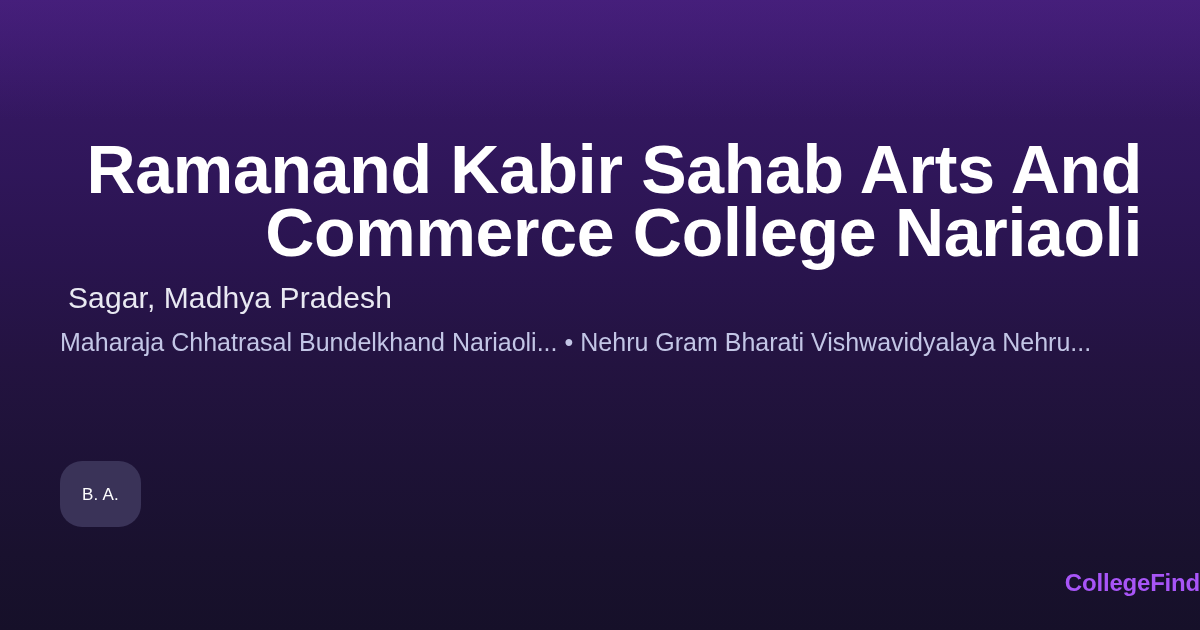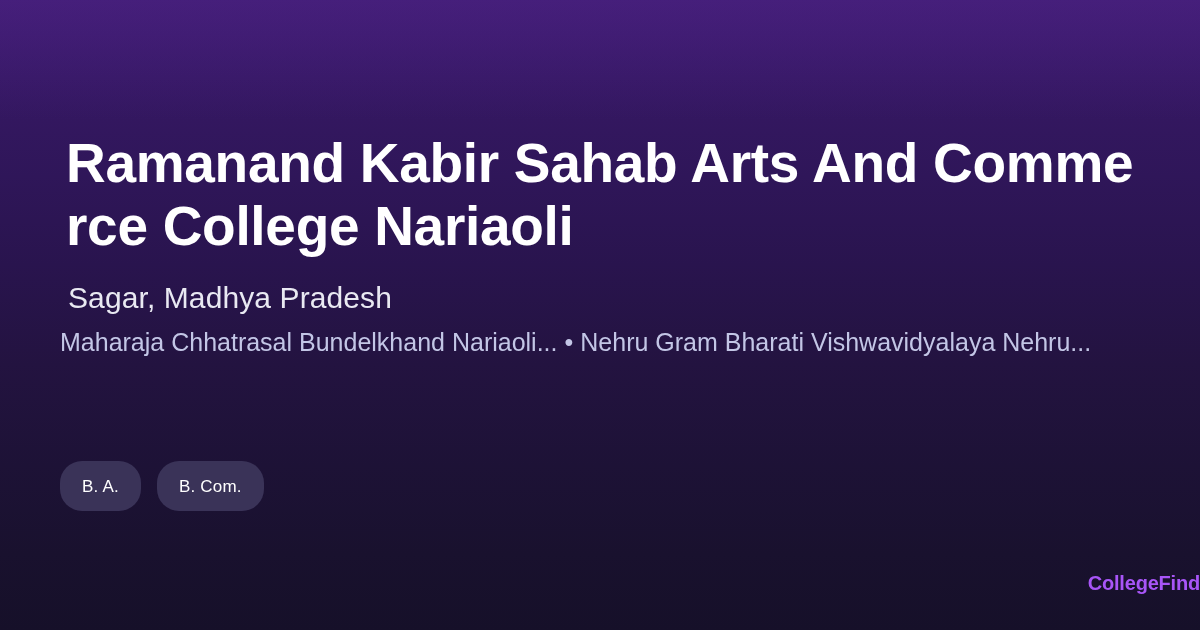--- a/index.html
+++ b/index.html
@@ -48,28 +48,29 @@
     top: 0;
     width: 1140px;
     height: 630px;
   }
 
   .title {
     position: absolute;
     left: 0;
     top: 126px;
     width: 1070px;
-    margin: 6px;
-    font-size: 55px;
+    margin: 12px;
+    font-size: 68px;
     line-height: 63px;
     font-weight: bold;
     color: #ffffff;
     letter-spacing: -0.3px;
     word-break: break-all;
     overflow-wrap: anywhere;
+    text-align: right;
   }
 
   .location {
     position: absolute;
     left: 0;
     top: 272px;
     margin: 8px;
     font-size: 30px;
     line-height: 36px;
     font-weight: normal;
@@ -104,37 +105,37 @@
     display: flex;
     flex-direction: row;
     align-items: center;
     gap: 16px;
   }
   .pill {
     display: inline-flex;
     align-items: center;
     justify-content: center;
     height: 34px;
-    padding: 8px 22px;
+    padding: 16px 22px;
     border-radius: 22px;
     background: #3a3358;
     color: #ffffff;
     font-size: 17px;
     line-height: 1;
     font-weight: normal;
     letter-spacing: 0.2px;
     white-space: nowrap;
   }
 
   .brand {
     position: absolute;
     right: 0;
     top: 569px;
     margin: 0;
-    font-size: 20px;
+    font-size: 24px;
     line-height: 28px;
     font-weight: bold;
     color: #a855f7;
     letter-spacing: -0.2px;
     white-space: nowrap;
   }
 </style>
 </head>
 <body>
 
@@ -147,19 +148,18 @@
     <h1 class="title">Ramanand Kabir Sahab Arts And Commerce College Nariaoli</h1>
 
     <p class="location">Sagar, Madhya Pradesh</p>
 
     <p class="universities">
       <span>Maharaja Chhatrasal Bundelkhand Nariaoli...</span><span class="sep">•</span><span>Nehru Gram Bharati Vishwavidyalaya Nehru...</span>
     </p>
 
     <div class="pills">
       <span class="pill">B. A.</span>
-      <span class="pill">B. Com.</span>
     </div>
 
     <p class="brand">CollegeFind</p>
 
   </div>
 </div>
 
 </body></html>

